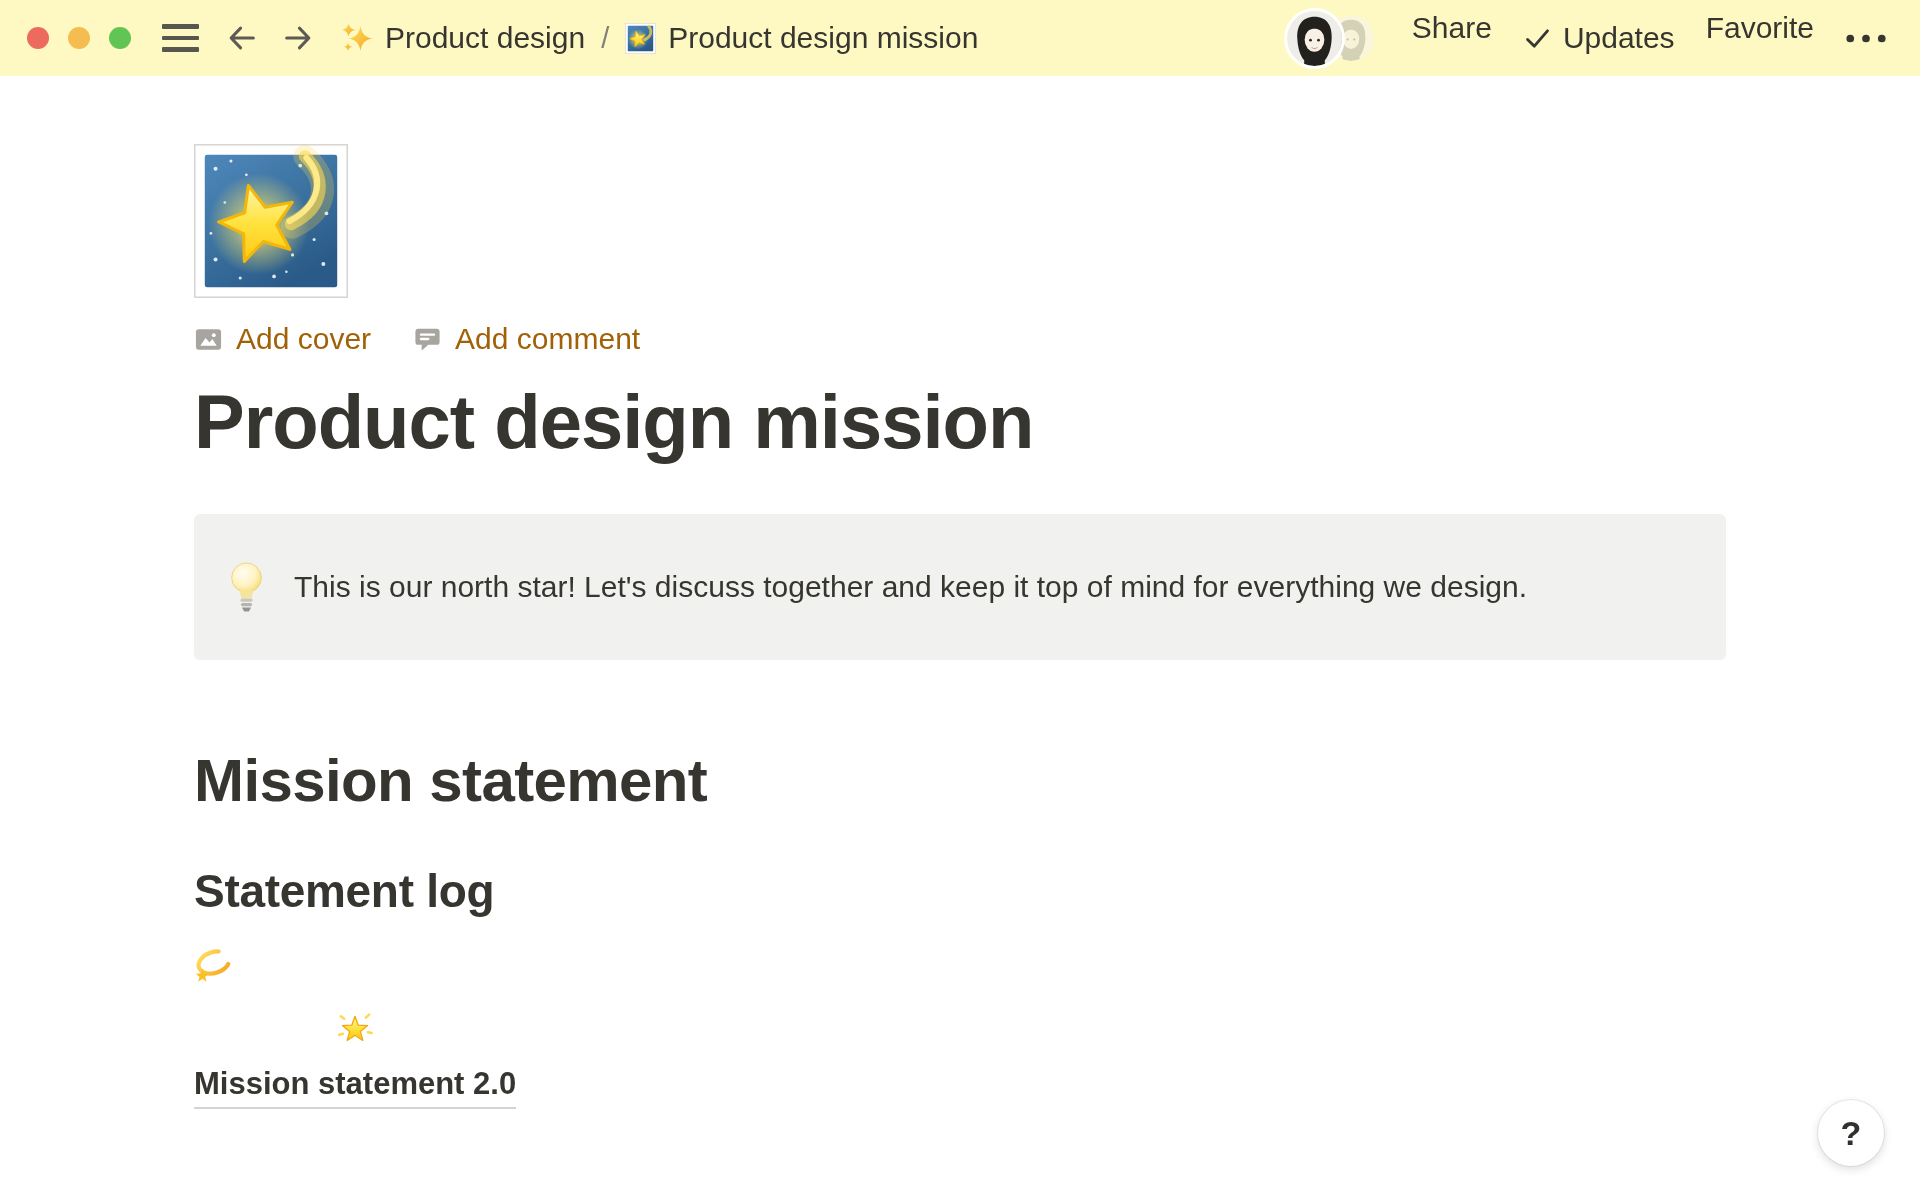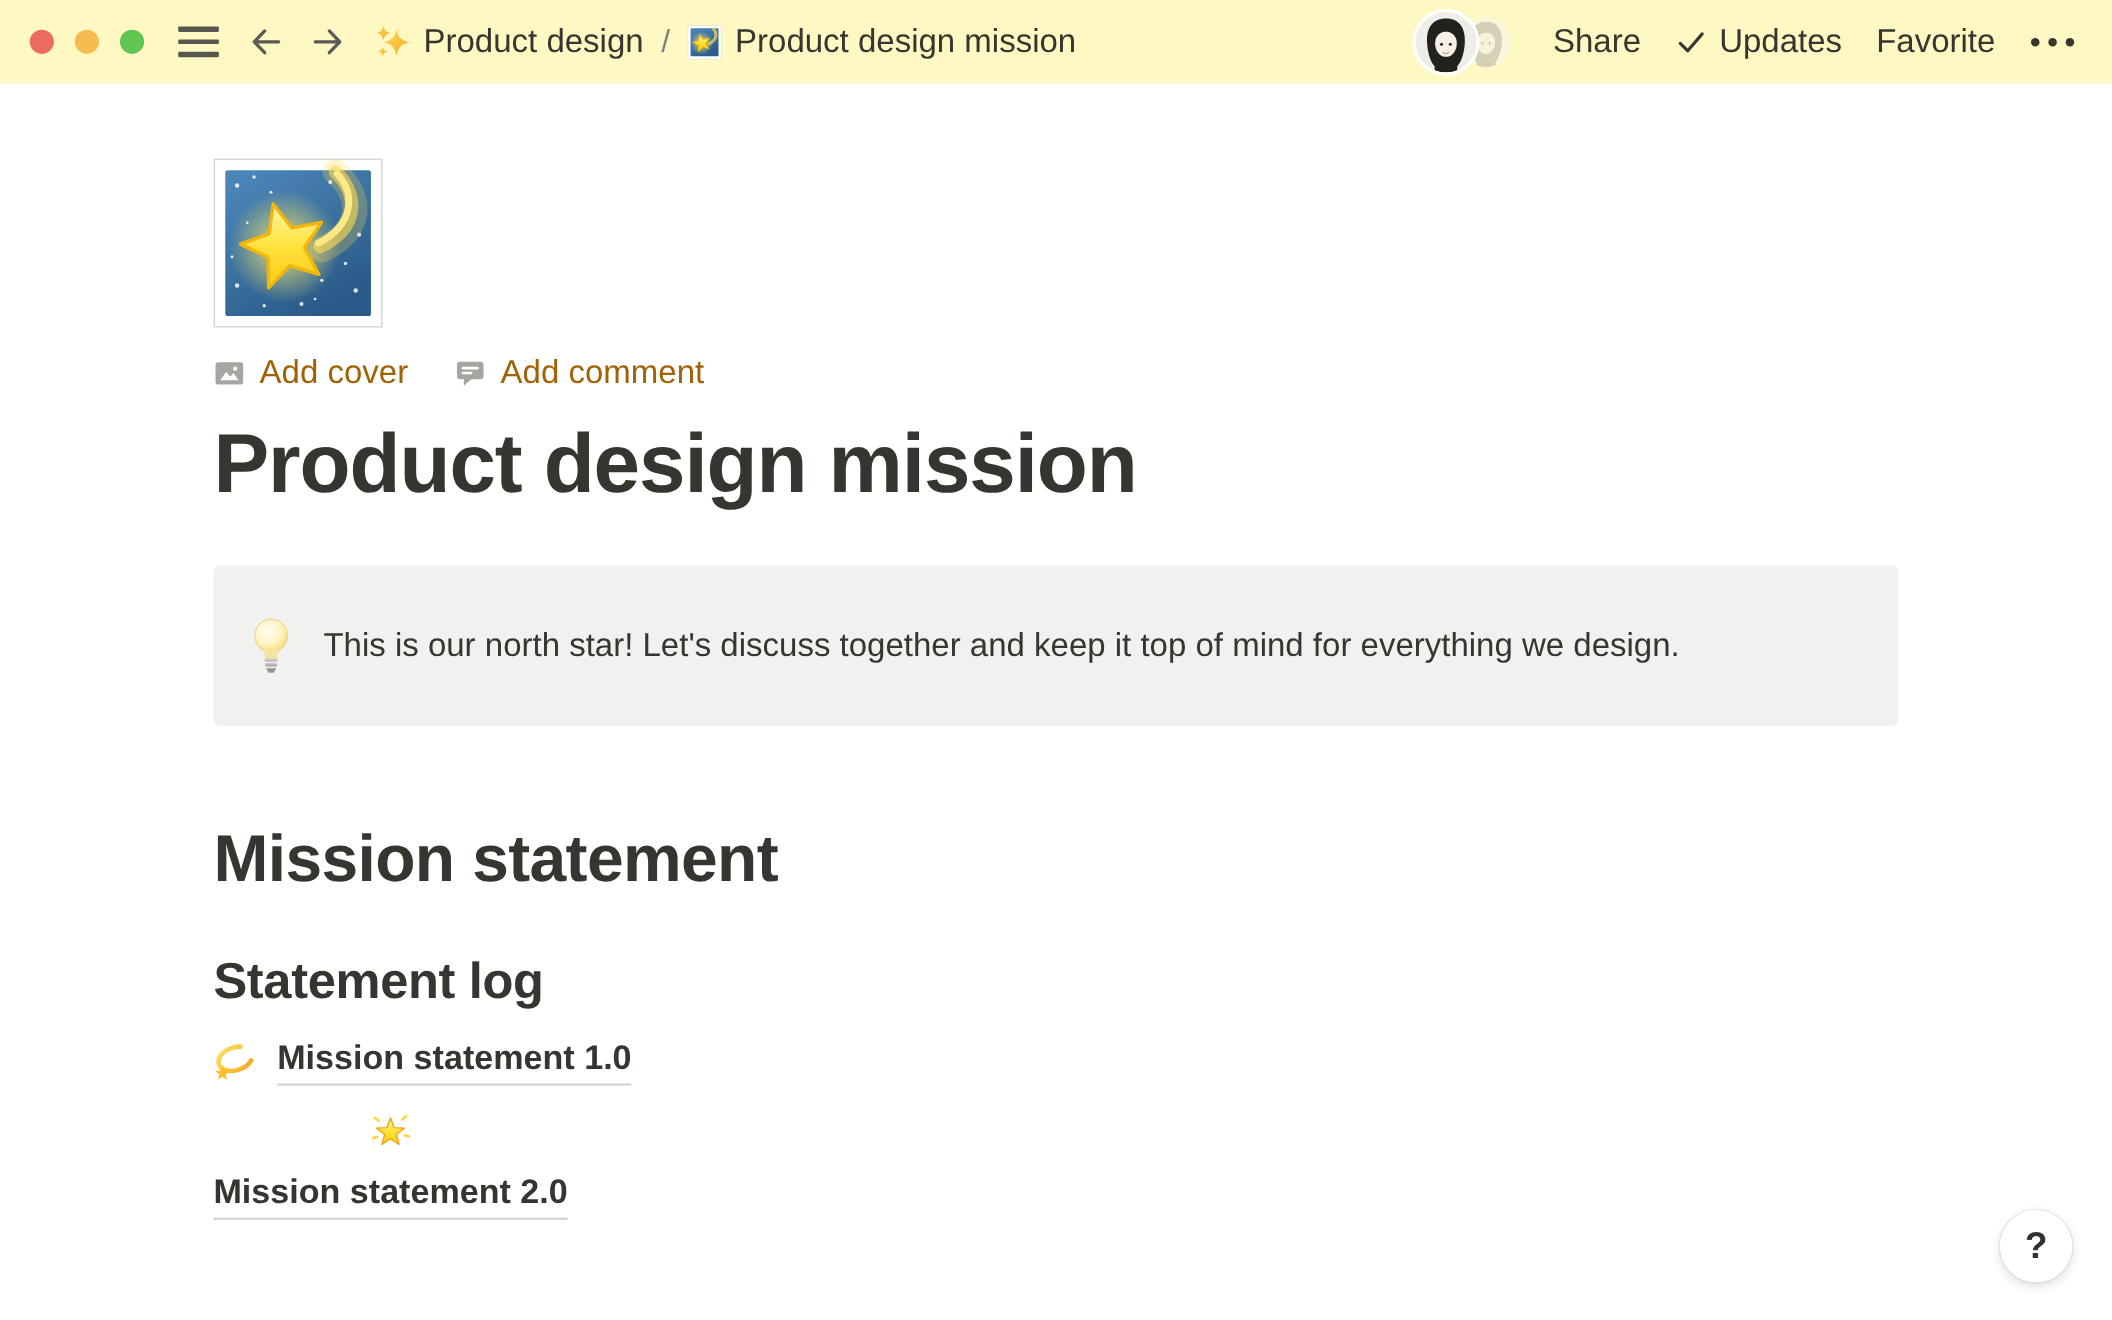--- a/index.html
+++ b/index.html
@@ -39,21 +39,21 @@
   .nav-arrows { display: flex; align-items: center; gap: 20px; margin-left: 25px; }
   .nav-arrow { width: 36px; height: 36px; cursor: pointer; display: flex; align-items: center; justify-content: center; }
   .nav-arrow svg { width: 34px; height: 34px; }
 
   .breadcrumb { display: flex; align-items: center; gap: 14px; margin-left: 24px; font-size: 30px; }
   .crumb { display: flex; align-items: center; gap: 12px; cursor: pointer; white-space: nowrap; }
   .crumb-sep { color: #82807b; font-size: 29px; padding: 0 2px; }
   .sparkles-svg { width: 33px; height: 33px; }
   .crumb-thumb { width: 31px; height: 31px; }
 
-  .topbar-right { margin-left: auto; display: flex; align-items: center; gap: 31px; font-size: 30px; }
+  .topbar-right { margin-left: auto; display: flex; gap: 31px; font-size: 30px; }
   .avatars { display: flex; align-items: center; margin-right: 7px; }
   .avatar { border-radius: 50%; display: block; }
   .avatar.front { width: 55px; height: 55px; position: relative; z-index: 2; box-shadow: 0 0 0 3px #ffffff; }
   .avatar.back  { width: 46px; height: 46px; margin-left: -14px; opacity: 0.55; }
   .tb-btn { cursor: pointer; white-space: nowrap; }
   .updates-btn { display: flex; align-items: center; gap: 11px; }
   .check-svg { width: 29px; height: 29px; }
   .more-btn { display: flex; align-items: center; cursor: pointer; }
   .more-svg { width: 42px; height: 11px; }
 
@@ -307,21 +307,20 @@
 
   <div class="h3">Statement log</div>
 
   <div class="page-link-row first">
     <svg class="link-emoji" viewBox="0 0 48 48">
       <g transform="rotate(-18 24 21)">
         <ellipse cx="24" cy="21" rx="19" ry="12.5" fill="none" stroke="url(#goldGrad)" stroke-width="5" stroke-linecap="round" stroke-dasharray="76 26" stroke-dashoffset="-8"></ellipse>
       </g>
       <path d="M10 28.5 L12.1 34.1 L18.1 34.4 L13.4 38.1 L15 44 L10 40.6 L5 44 L6.6 38.1 L1.9 34.4 L7.9 34.1 Z" fill="#fbbf24"></path>
     </svg>
-    <span class="page-link-label">Mission statement 1.0</span>
   </div>
 
   <div class="page-link-row second">
     <svg class="link-emoji" viewBox="0 0 48 48">
       <g stroke="#ffd84d" stroke-width="3" stroke-linecap="round">
         <path d="M7 10 l4 3"></path>
           <path d="M41 8 l-4 3.5"></path>
           <path d="M44 30 l-4.5 -1"></path>
           <path d="M5 32 l4.5 -1"></path>
       </g>

